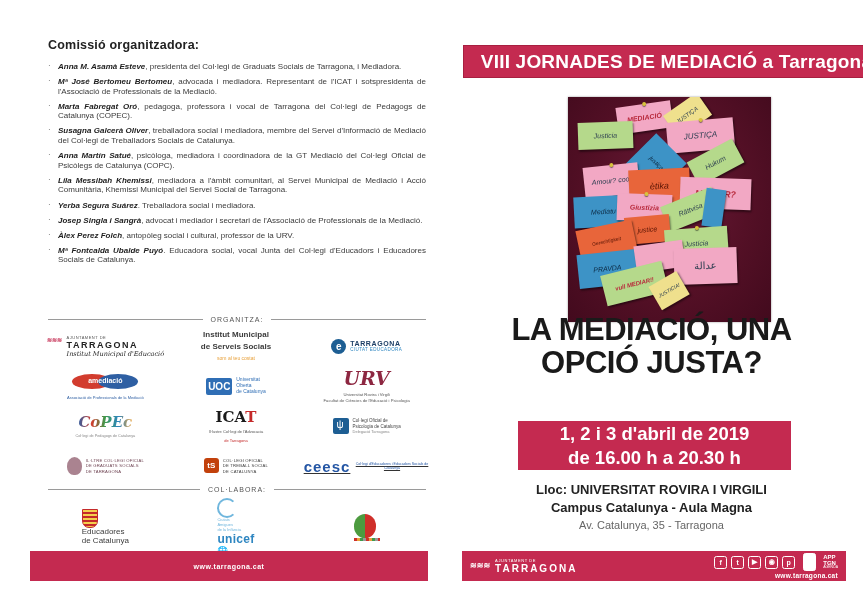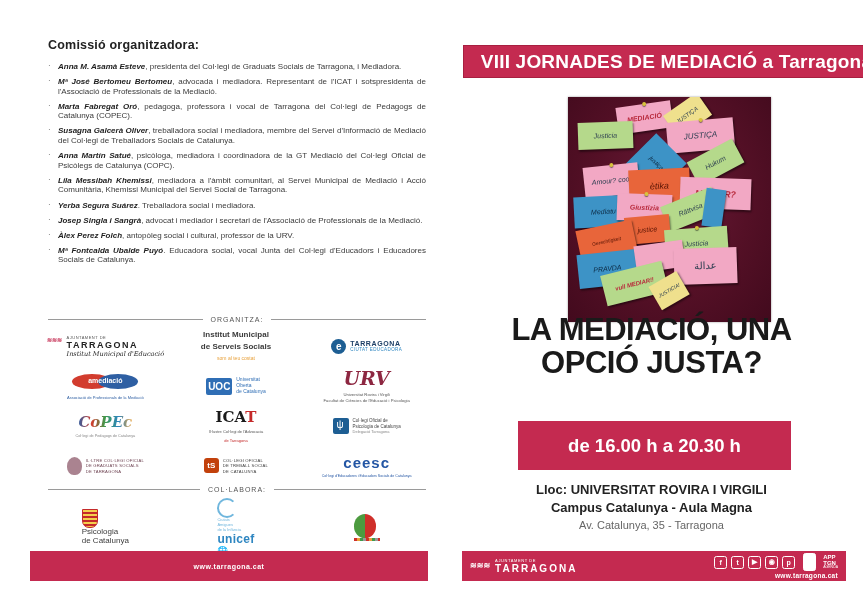--- a/index.html
+++ b/index.html
@@ -68,21 +68,21 @@
   .logo-copc .sq::after{content:"ψ";color:#fff;font-size:10px;position:absolute;left:4px;top:1px;}
   .logo-copc .stack{text-align:left;font-size:4.5px;color:#444;line-height:1.25;}
   .logo-copc .stack .d{color:#888;font-size:4px;}
 
   .logo-grad .emb{width:15px;height:18px;background:#8d5a6b;border-radius:50% 50% 45% 45%;opacity:.75;}
   .logo-grad .stack{text-align:left;font-size:4.2px;color:#6e4352;line-height:1.3;letter-spacing:.2px;}
 
   .logo-treb .gl{width:15px;height:15px;background:#c2410c;border-radius:3px;color:#fff;font-size:8px;font-weight:bold;display:flex;align-items:center;justify-content:center;}
   .logo-treb .stack{text-align:left;font-size:4.2px;color:#3c3c3c;line-height:1.3;letter-spacing:.2px;}
 
-  .logo-ceesc{flex-direction:column;gap:0;}
+  .logo-ceesc{flex-direction:row;gap:0;text-decoration:underline;}
   .logo-ceesc .word{font-size:15px;font-weight:bold;color:#2456a4;letter-spacing:1px;line-height:1;}
   .logo-ceesc .sub{font-size:3.6px;color:#2456a4;}
 
   .logo-gene .shield{width:14px;height:17px;border:1px solid #c42a2a;border-radius:0 0 7px 7px;background:repeating-linear-gradient(180deg,#f5d04c 0 2px,#c42a2a 2px 4px);}
   .logo-gene .stack{text-align:left;font-size:8px;color:#3c3c3c;line-height:1.1;}
 
   .logo-unicef .arc{width:16px;height:16px;border:2px solid #6fb6dd;border-radius:50%;border-right-color:transparent;position:relative;}
   .logo-unicef .cai{text-align:left;font-size:4px;color:#6fb6dd;line-height:1.2;}
   .logo-unicef .brand{font-size:12px;font-weight:bold;color:#2e86c1;letter-spacing:.3px;}
   .logo-unicef .globe{font-size:9px;color:#2e86c1;}
@@ -242,21 +242,21 @@
     <div class="section-divider div-collabora">
       <div class="line"></div>
       <div class="label">COL·LABORA:</div>
       <div class="line"></div>
     </div>
 
     <div class="collab-row">
       <div class="cell logo-gene">
         <div class="shield"></div>
         <div class="stack">
-          <div>Psicologia</div>
+          <div>Educadores</div>
           <div>de Catalunya</div>
         </div>
       </div>
       <div class="cell logo-unicef">
         <div class="arc"></div>
         <div class="cai">
           <div>Ciutats</div>
           <div>Amigues</div>
           <div>de la Infància</div>
         </div>
@@ -302,20 +302,21 @@
       <div class="note n-green t-red" style="left:17%;top:76%;width:30%;height:13%;transform:rotate(-14deg);font-size:6px;">vull MEDIAR!!</div>
       <div class="note n-yellow" style="left:42%;top:80%;width:15%;transform:rotate(-30deg);font-size:5px;">JUSTICIA!</div>
     </div>
 
     <div class="main-title">
       <div>LA MEDIACIÓ, UNA</div>
       <div>OPCIÓ JUSTA?</div>
     </div>
 
     <div class="date-box">
+      <div>1, 2 i 3 d'abril de 2019</div>
       <div>de 16.00 h a 20.30 h</div>
     </div>
 
     <div class="venue">
       <div class="v1">Lloc: UNIVERSITAT ROVIRA I VIRGILI</div>
       <div class="v2">Campus Catalunya - Aula Magna</div>
       <div class="v3">Av. Catalunya, 35 - Tarragona</div>
     </div>
 
     <div class="right-footer">

